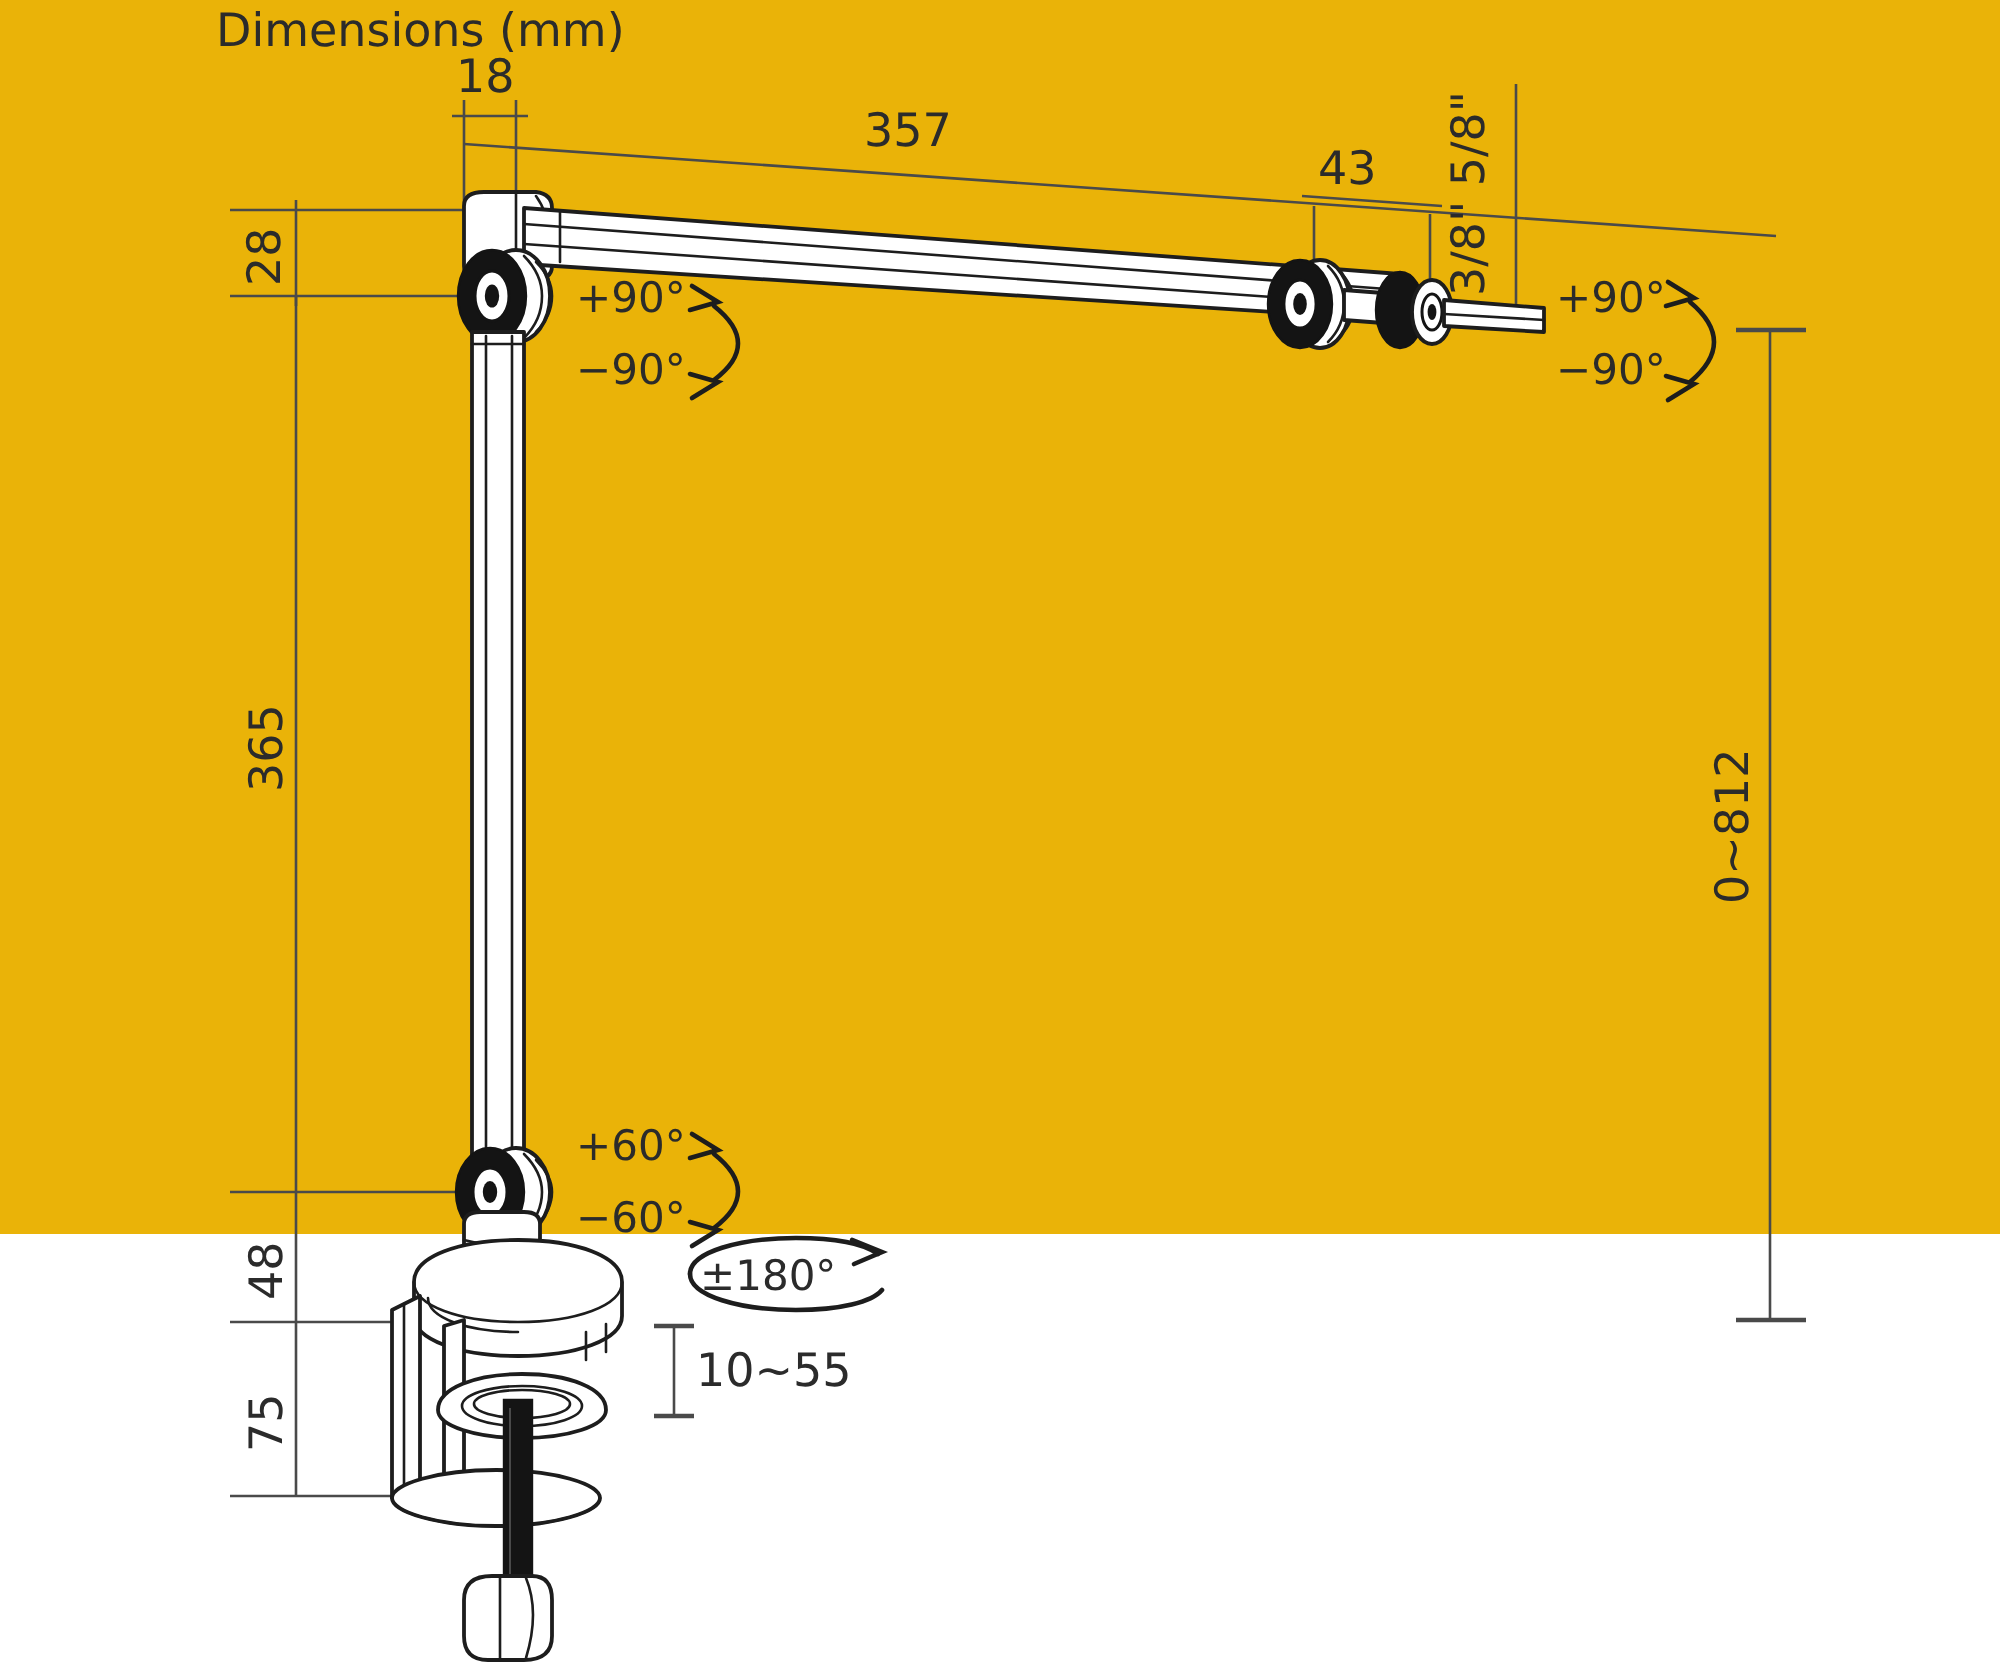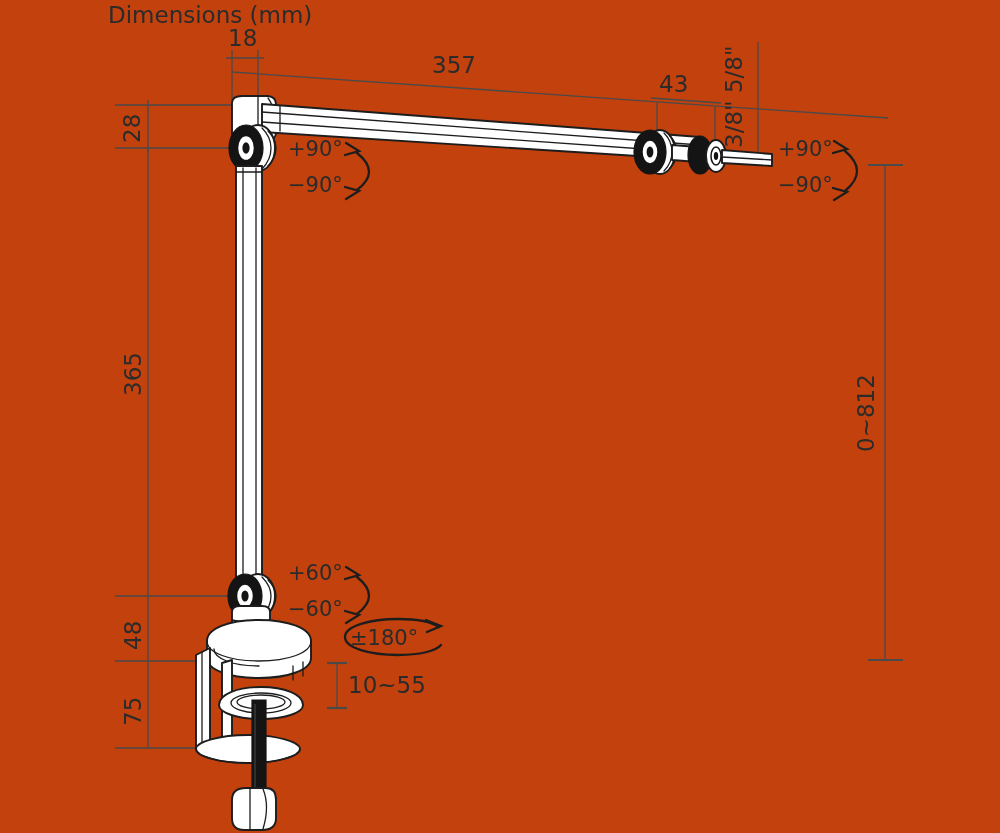--- a/index.html
+++ b/index.html
@@ -1,18 +1,18 @@
 <!DOCTYPE html>
 <html><head>
 <meta charset="utf-8">
 <style>
   html,body{margin:0;padding:0;background:#ffffff;}
   body{width:1000px;height:833px;overflow:hidden;
        font-family:"DejaVu Sans","Liberation Sans",sans-serif;}
-  #stage{position:relative;width:1000px;height:833px;background:#c2410c;}
+  #stage{position:relative;width:1000px;height:617px;background:#eab308;}
   svg{display:block;}
   .dimtxt{font-family:"DejaVu Sans","Liberation Sans",sans-serif;
           font-size:23px;fill:#2b2b2b;}
   .title{font-family:"DejaVu Sans","Liberation Sans",sans-serif;
          font-size:23px;fill:#2b2b2b;}
   .angtxt{font-family:"DejaVu Sans","Liberation Sans",sans-serif;
           font-size:21px;fill:#2b2b2b;}
   .dimline{stroke:#4a4a4a;stroke-width:1.3;fill:none;}
   .extline{stroke:#4a4a4a;stroke-width:1.3;fill:none;}
   .tick{stroke:#4a4a4a;stroke-width:2.2;fill:none;}

